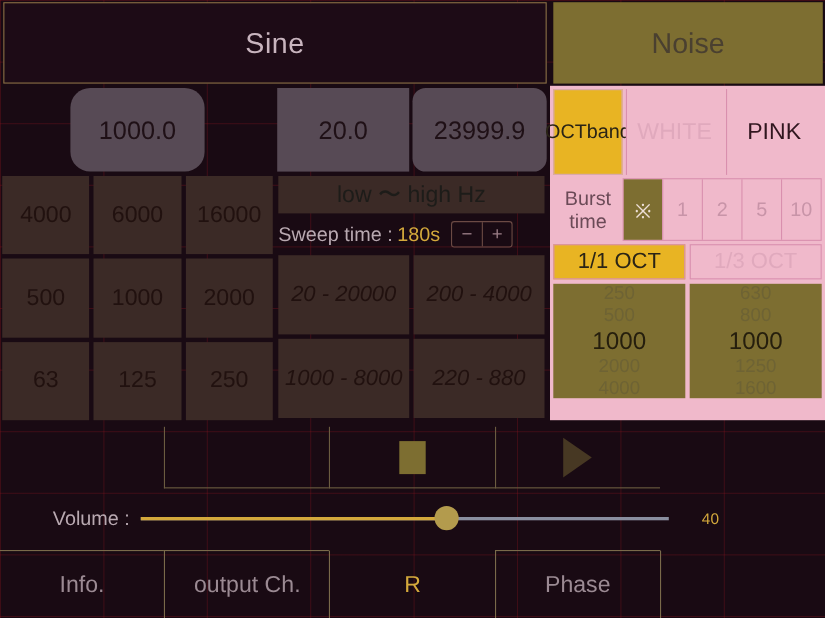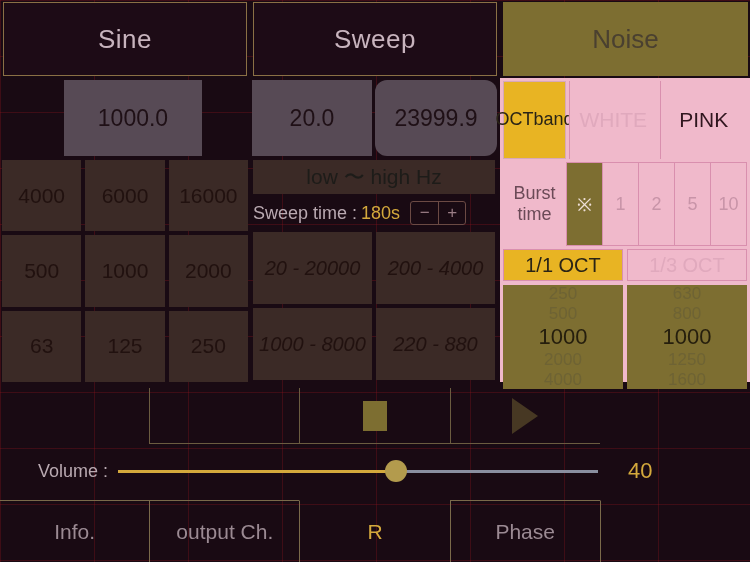--- a/index.html
+++ b/index.html
@@ -46,21 +46,21 @@
   }
 
   
   .val-row { position: absolute; left: 0; top: 80px; width: 500px; height: 76px; }
   .valbox {
     position: absolute; top: 0; height: 76px;
     background: #574a55;
     display: flex; align-items: center; justify-content: center;
     font-size: 23px; color: #1f1016;
   }
-  #sine-val  { left: 64px;  width: 138px; }
+  #sine-val  { left: 64px;  width: 122px; border-radius: 18px; }
   #sweep-lo  { left: 252px; width: 120px; }
   #sweep-hi  { left: 375px; width: 122px; border-radius: 12px; }
 
   
   .freq-grid {
     position: absolute; left: 2px; top: 160px; width: 246px; height: 222px;
     display: grid; grid-template-columns: repeat(3, 1fr); grid-template-rows: repeat(3, 1fr);
     gap: 4px;
   }
   .freq-btn {
@@ -114,21 +114,21 @@
   }
   .n-white, .n-pink {
     flex: 1; background: #f0b9cb;
     display: flex; align-items: center; justify-content: center;
     font-size: 21px;
     border-left: 1px solid #d98fae;
   }
   .n-white { color: #e0a9bd; }
   .n-pink  { color: #30161f; }
 
-  .n-row2 { display: flex; height: 84px; margin-top: 3px; }
+  .n-row2 { display: flex; height: 57px; margin-top: 3px; }
   .burst-label {
     width: 63px; display: flex; flex-direction: column;
     align-items: center; justify-content: center;
     font-size: 18px; color: #6b4a57; line-height: 1.15;
   }
   .burst-seg { flex: 1; display: flex; border: 1px solid #d98fae; }
   .bseg {
     flex: 1; display: flex; align-items: center; justify-content: center;
     font-size: 18px; color: #c894a8;
     border-left: 1px solid #d98fae;
@@ -172,33 +172,33 @@
     width: 0; height: 0;
     border-top: 18px solid transparent; border-bottom: 18px solid transparent;
     border-left: 26px solid #473823;
   }
 
   
   .volume-row {
     position: absolute; left: 0; top: 446px; width: 750px; height: 50px;
     display: flex; align-items: center;
   }
-  .vol-label { margin-left: 38px; font-size: 18px; color: #b9a9b1; }
+  .vol-label { margin-left: 48px; font-size: 18px; color: #b9a9b1; }
   .vol-track {
     position: relative; margin-left: 10px; width: 480px; height: 3px;
     background: #8a8fa0;
   }
   .vol-fill { position: absolute; left: 0; top: 0; height: 3px; width: 58%; background: #d4a93c; }
   .vol-knob {
     position: absolute; left: 58%; top: 50%;
     transform: translate(-50%, -50%);
     width: 22px; height: 22px; border-radius: 50%;
     background: #b39b4d;
   }
-  .vol-value { margin-left: 30px; font-size: 22px; color: #d4a93c; }
+  .vol-value { margin-left: 30px; font-size: 14px; color: #d4a93c; }
 
   
   .bottom-bar {
     position: absolute; left: 0; bottom: 0; width: 750px; height: 62px;
     display: flex;
   }
   .bcell {
     flex: 1; display: flex; align-items: center; justify-content: center;
     font-size: 21px; color: #9b8a93;
     border-top: 1px solid #7a6a4a;
@@ -209,21 +209,20 @@
   .bcell.last-sep { border-left-color: #7a6a4a; }
 </style>
 </head>
 <body>
 
 <div id="app">
   <div class="bg-grid"></div>
 
   <div class="top-tabs">
     <div class="ttab">Sine</div>
-    <div class="ttab">Sweep</div>
   </div>
   <div class="noise-tab">Noise</div>
 
   <div class="val-row">
     <div class="valbox" id="sine-val">1000.0</div>
     <div class="valbox" id="sweep-lo">20.0</div>
     <div class="valbox" id="sweep-hi">23999.9</div>
   </div>
 
   <div class="freq-grid">

